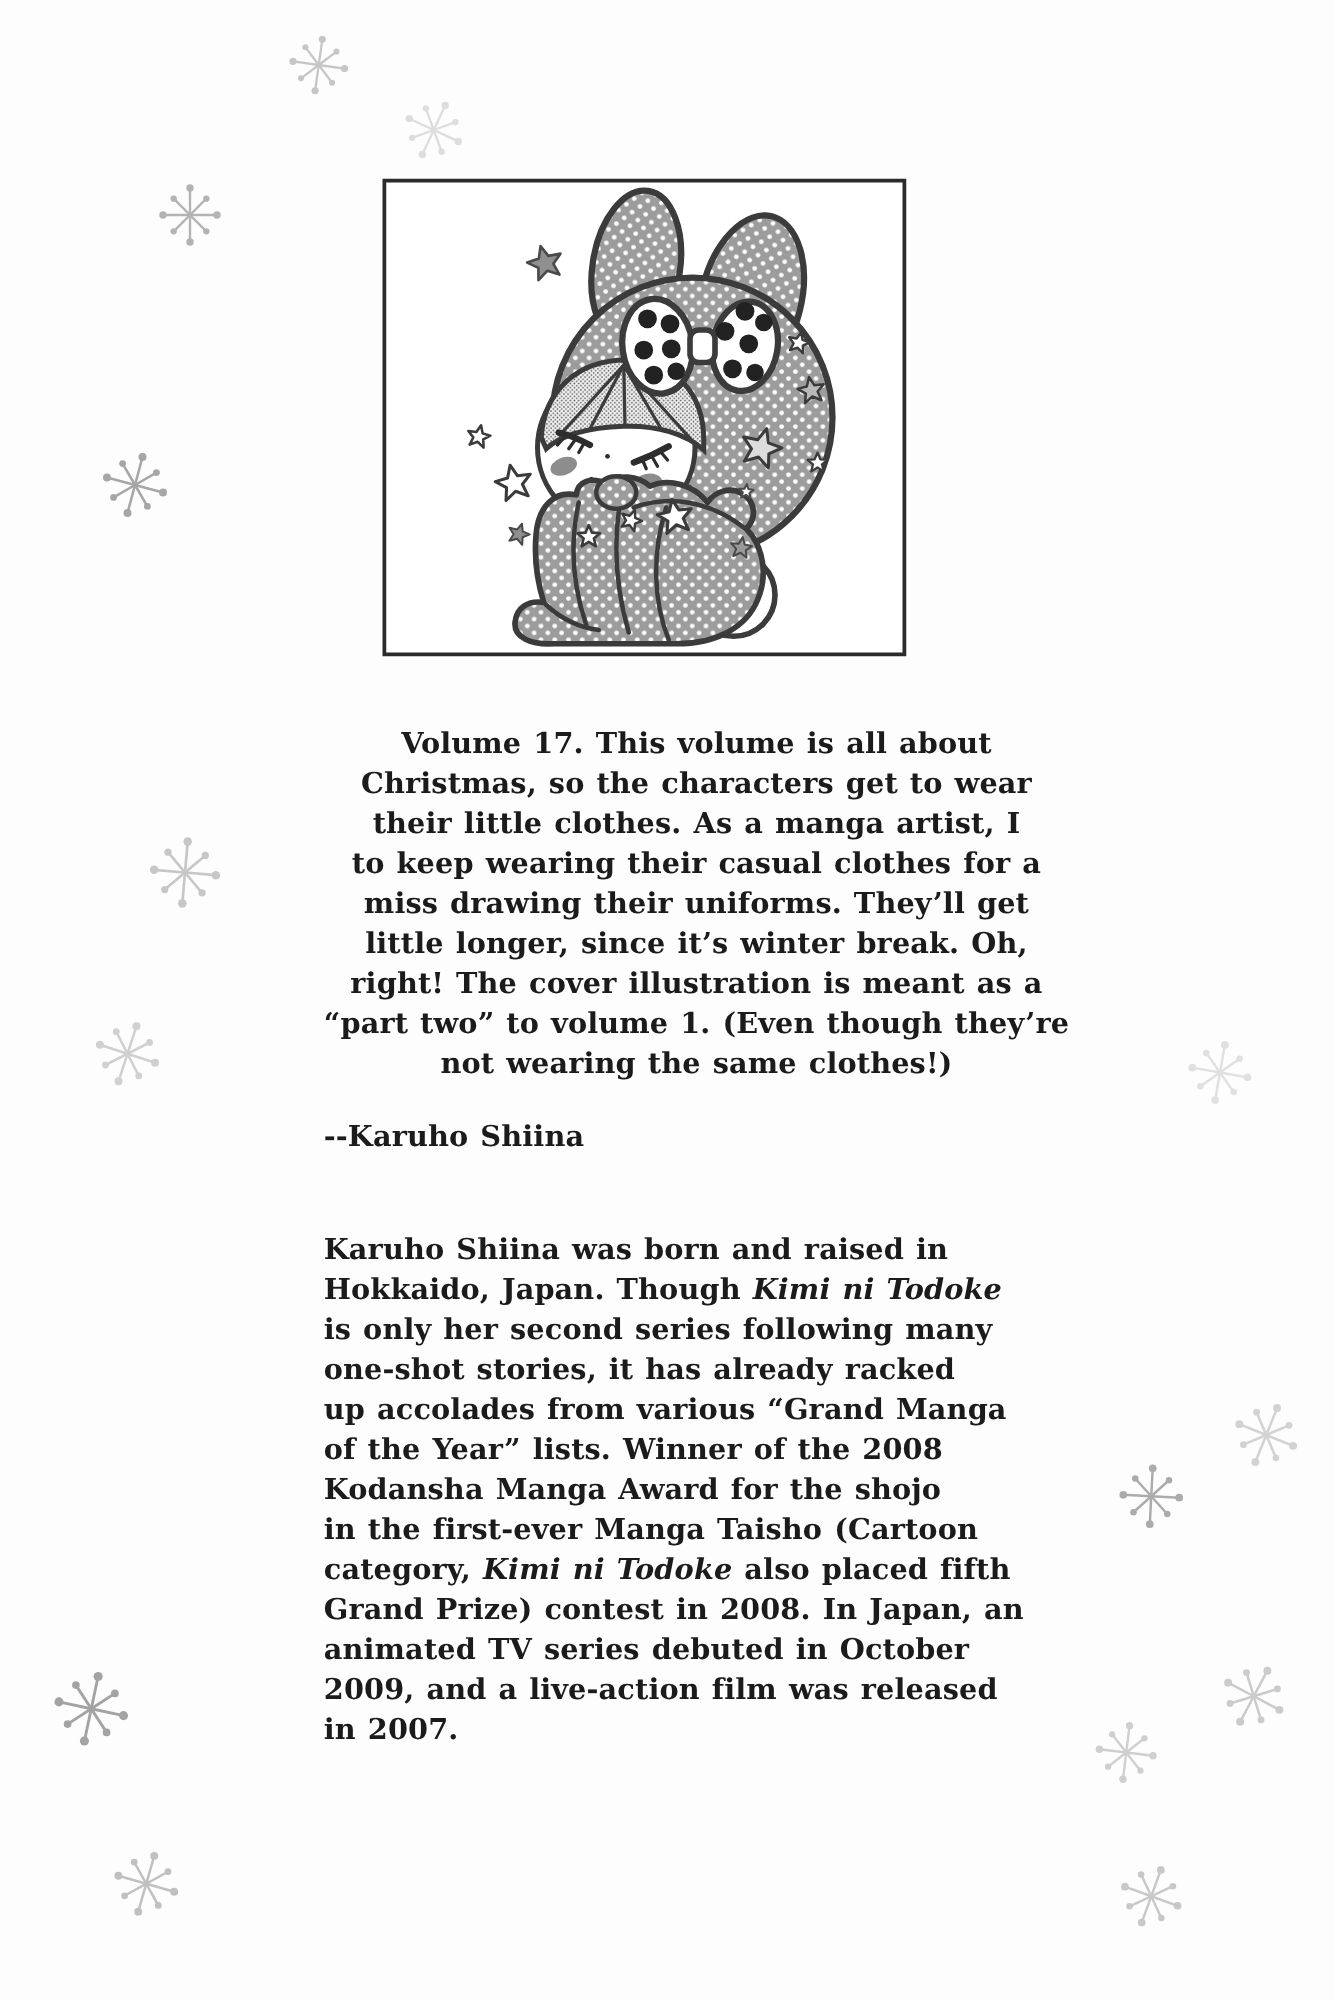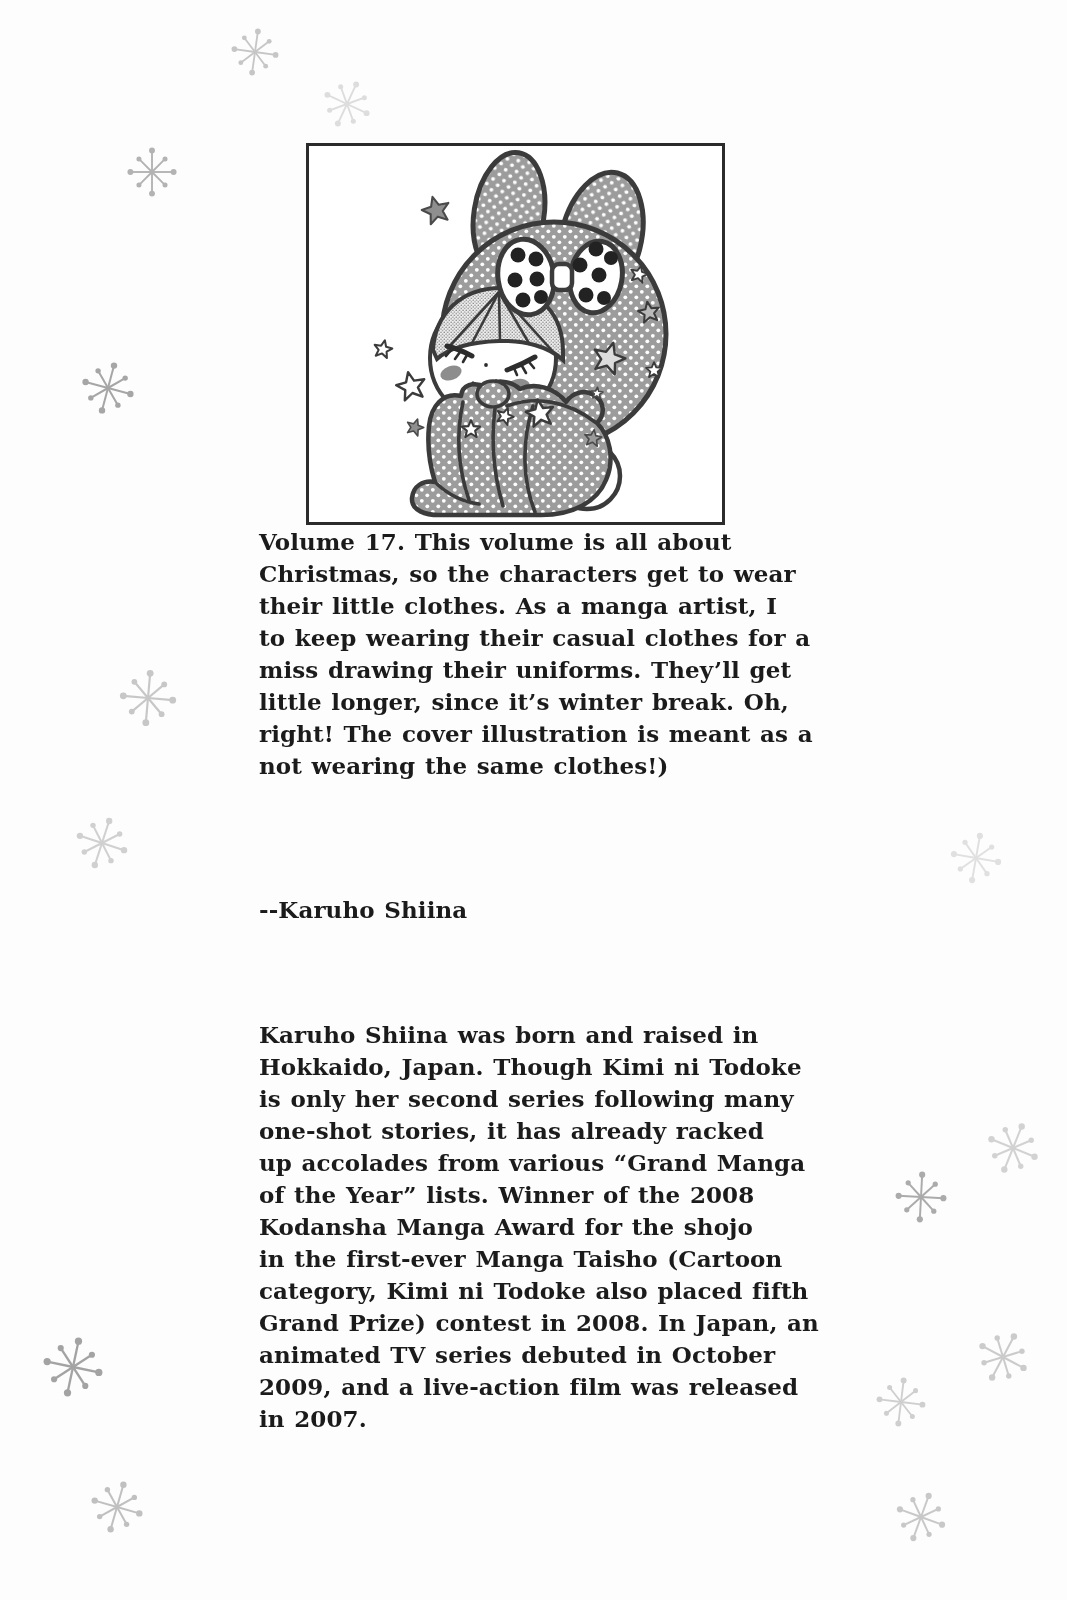--- a/index.html
+++ b/index.html
@@ -22,24 +22,24 @@
   .text-block {
     position:absolute; left:259px;
     color:#1b1b1b;
     font-weight:700;
     font-size:23px;
     line-height:32px;
     white-space:nowrap;
     letter-spacing:0.1px;
     word-spacing:1.5px;
   }
-  #author-note { top:526px; }
+  #author-note { top:579px;text-align:center; }
   #signature   { top:894px; }
-  #bio         { top:1019px; }
-  .italic { }
+  #bio         { top:984px; }
+  .italic { font-style:italic; }
 </style>
 </head>
 <body>
 
 <div class="page">
 
   <div id="decorations">
       <svg class="snowflake" viewBox="0 0 60 60" style="left: 229px; top: 26px; width: 52px; height: 52px;">
         <line x1="30" y1="30" x2="53.76643364979769" y2="33.34015442304157" stroke="#c6c6c6" stroke-width="2.1"></line>
         <circle cx="53.76643364979769" cy="33.34015442304157" r="3.3" fill="#c6c6c6"></circle>
@@ -400,20 +400,21 @@
   </div>
 
   <div id="author-note" class="text-block">
       <div class="line"><span>Volume 17. This volume is all about</span></div>
       <div class="line"><span>Christmas, so the characters get to wear</span></div>
       <div class="line"><span>their little clothes. As a manga artist, I</span></div>
       <div class="line"><span>to keep wearing their casual clothes for a</span></div>
       <div class="line"><span>miss drawing their uniforms. They’ll get</span></div>
       <div class="line"><span>little longer, since it’s winter break. Oh,</span></div>
       <div class="line"><span>right! The cover illustration is meant as a</span></div>
+      <div class="line"><span>“part two” to volume 1. (Even though they’re</span></div>
       <div class="line"><span>not wearing the same clothes!)</span></div>
     </div>
 
   <div id="signature" class="text-block">--Karuho Shiina</div>
 
   <div id="bio" class="text-block">
       <div class="line"><span>Karuho Shiina was born and raised in</span></div>
       <div class="line"><span>Hokkaido, Japan. Though </span><span class="italic">Kimi ni Todoke</span></div>
       <div class="line"><span>is only her second series following many</span></div>
       <div class="line"><span>one-shot stories, it has already racked</span></div>

